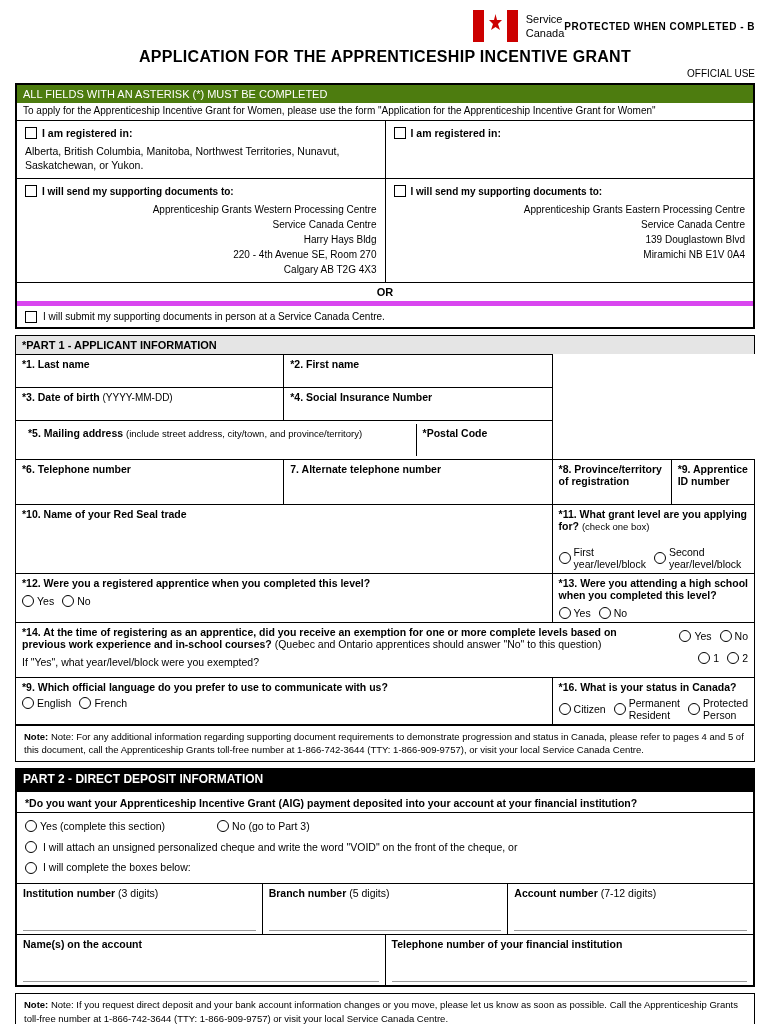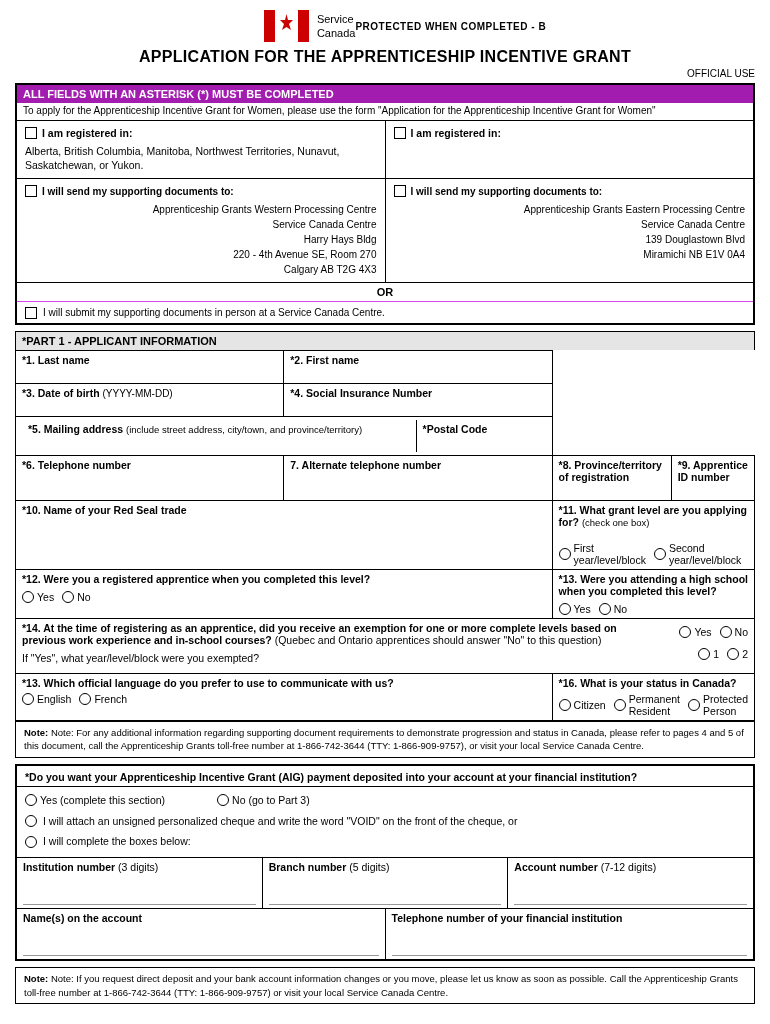--- a/index.html
+++ b/index.html
@@ -13,21 +13,21 @@
       padding: 0;
     }
     .page {
       width: 770px;
       padding: 10px 15px;
       position: relative;
     }
     .top-header {
       display: flex;
       align-items: center;
-      justify-content: center;
+      justify-content: flex-end;
       margin-bottom: 4px;
       margin-left: 40px;
     }
     .logo-area {
       display: flex;
       align-items: center;
       gap: 8px;
     }
     .service-canada-text {
       font-size: 11px;
@@ -48,23 +48,23 @@
     .official-use {
       text-align: right;
       font-size: 10px;
       margin-bottom: 4px;
     }
     .outer-box {
       border: 2px solid #000;
       margin-bottom: 6px;
     }
     .all-fields-header {
-      background: #a21caf;
+      background: #4d7c0f;
       color: #fff;
-      font-weight: bold;
+      font-weight: normal;
       font-size: 11px;
       padding: 3px 6px;
     }
     .women-note {
       font-size: 10px;
       padding: 2px 6px 4px 6px;
       border-bottom: 1px solid #000;
     }
     .registered-row {
       display: flex;
@@ -108,21 +108,21 @@
     .supporting-col:first-child {
       border-right: 1px solid #000;
     }
     .supporting-col .bold-first {
       font-weight: bold;
     }
     .or-row {
       text-align: center;
       padding: 3px;
       font-weight: bold;
-      border-bottom: 1px solid #d946ef;
+      border-bottom: 5px solid #d946ef;
       font-size: 11px;
     }
     .submit-row {
       padding: 4px 8px;
       font-size: 10px;
       display: flex;
       align-items: center;
       gap: 6px;
     }
     .field-label {
@@ -448,21 +448,21 @@
                 <span>2</span>
               </div>
             </div>
           </div>
         </div>
       </td>
     </tr>
 
     <tr>
       <td colspan="2">
-        <div class="field-label" style="margin-bottom:4px;">*13. Which official language do you prefer to use to communicate with us?</div>
+        <div class="field-label" style="margin-bottom:4px;">*9. Which official language do you prefer to use to communicate with us?</div>
         <div class="radio-group">
           <div class="radio-item">
             <span class="radio-circle"></span>
             <span>English</span>
           </div>
           <div class="radio-item">
             <span class="radio-circle"></span>
             <span>French</span>
           </div>
         </div>
@@ -485,20 +485,21 @@
         </div>
       </td>
     </tr>
   </tbody>
     </table>
 
   <div class="note-box">
     <span class="note-bold">Note: </span><span>Note: For any additional information regarding supporting document requirements to demonstrate progression and status in Canada, please refer to pages 4 and 5 of this document, call the Apprenticeship Grants toll-free number at 1-866-742-3644 (TTY: 1-866-909-9757), or visit your local Service Canada Centre.</span>
   </div>
 
+  <div class="part2-header">PART 2 - DIRECT DEPOSIT INFORMATION</div>
 
   <div class="part2-box">
     <div class="part2-question">*Do you want your Apprenticeship Incentive Grant (AIG) payment deposited into your account at your financial institution?</div>
     <div class="part2-options">
       <div class="radio-line">
         <div class="radio-item">
           <span class="radio-circle"></span>
           <span>Yes (complete this section)</span>
         </div>
         <span style="display:inline-block;width:40px;"></span>

